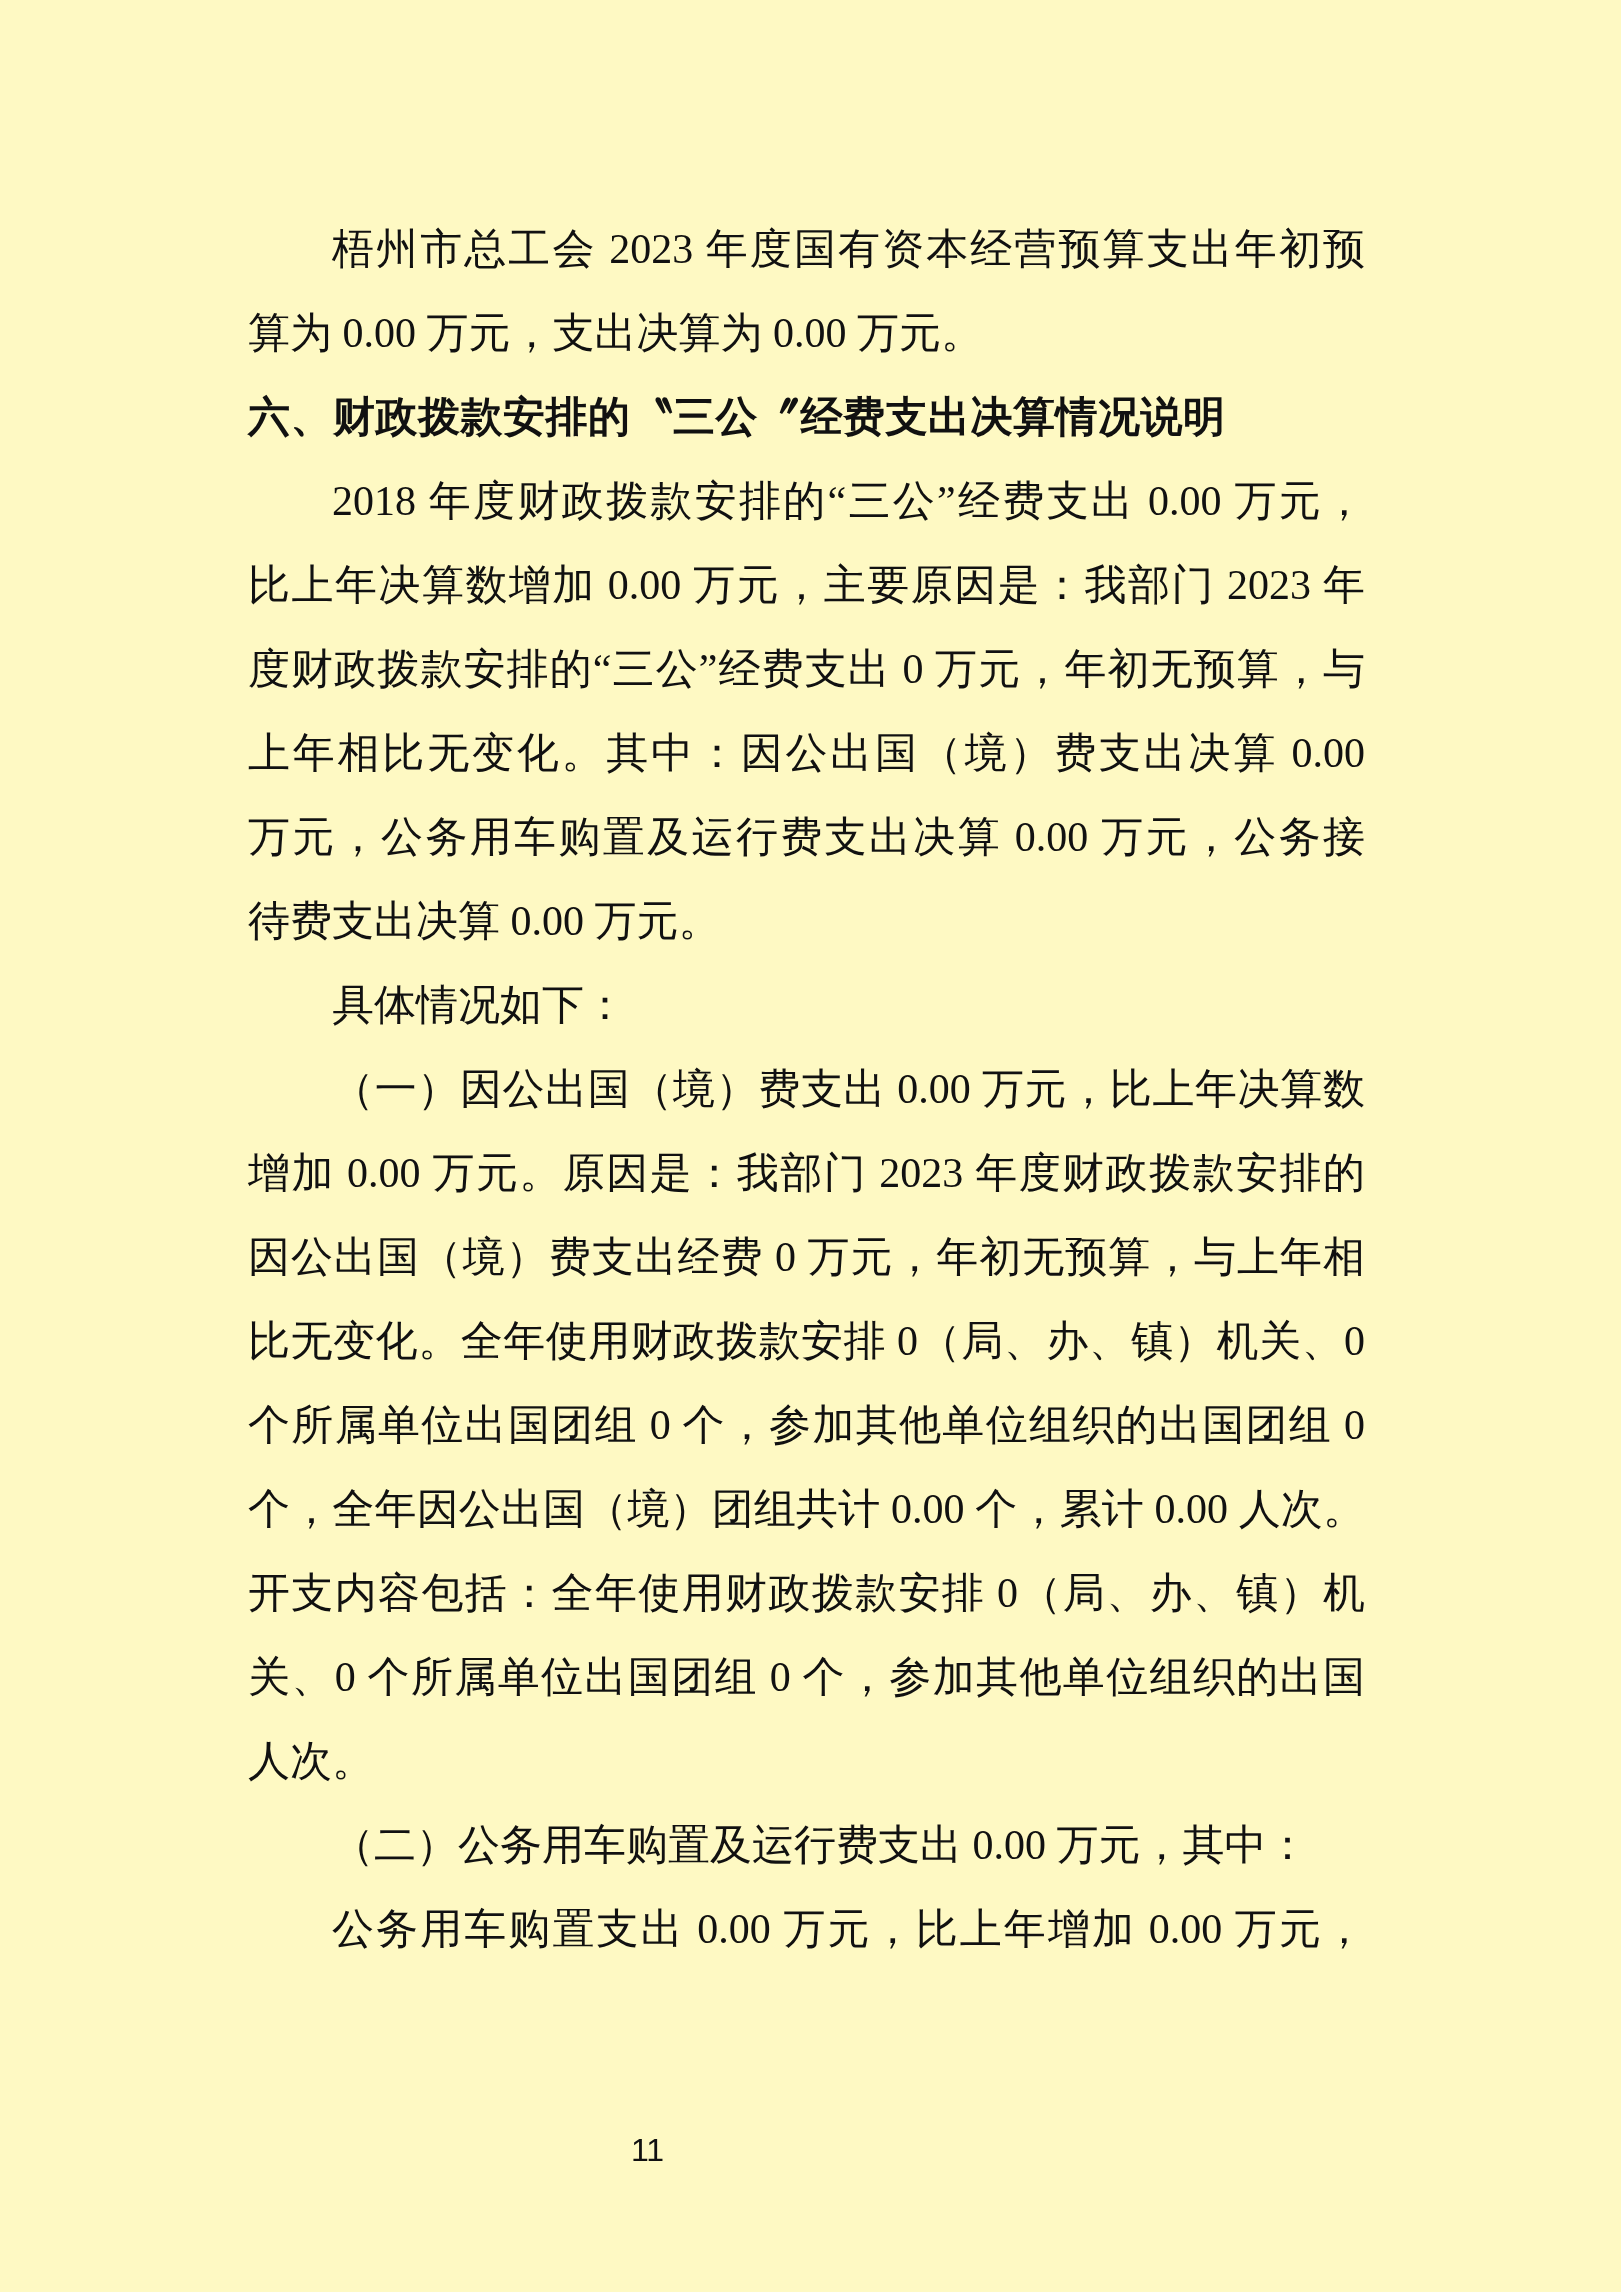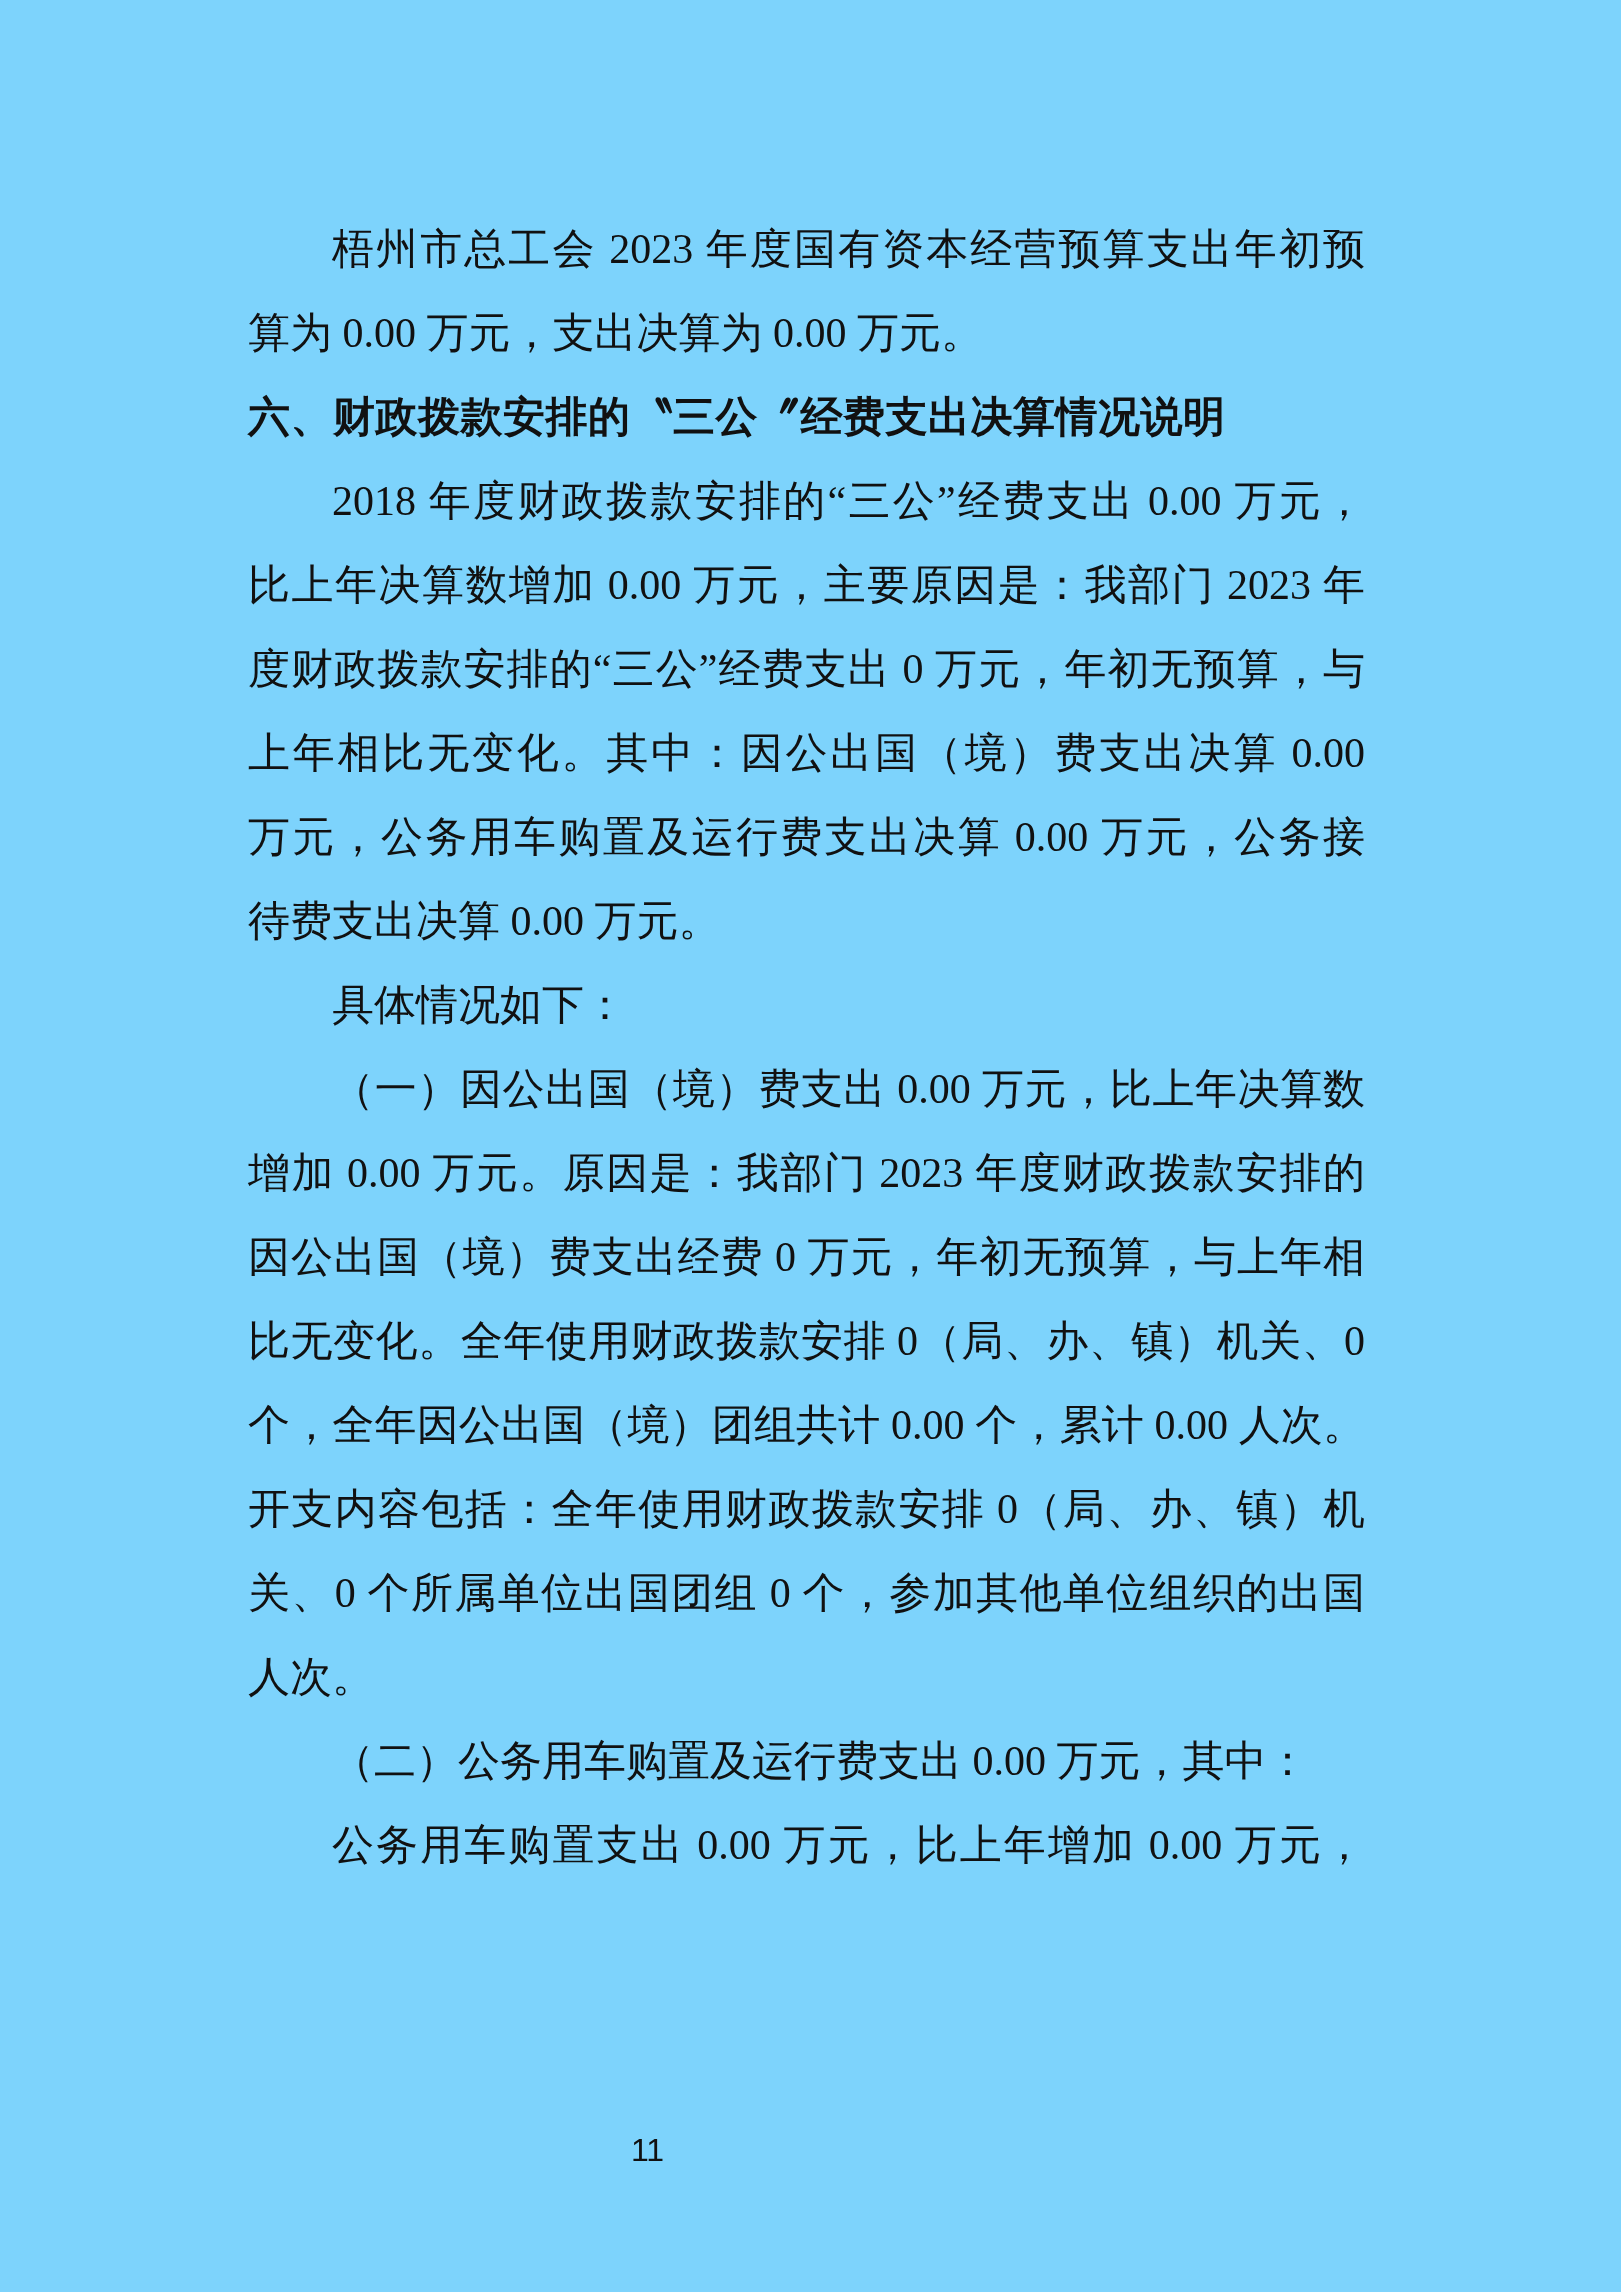--- a/index.html
+++ b/index.html
@@ -4,21 +4,21 @@
 <style>
   html, body {
     margin: 0;
     padding: 0;
     background: #ffffff;
   }
   .page {
     position: relative;
     width: 1621px;
     height: 2293px;
-    background: #7dd3fc;
+    background: #fef9c3;
     overflow: hidden;
     font-family: "Liberation Serif", "DejaVu Serif", serif;
     color: #111111;
   }
   .content {
     position: absolute;
     left: 248px;
     top: 207px;
     width: 1117px;
   }
@@ -66,20 +66,21 @@
       <div class="line fill">比上年决算数增加 0.00 万元，主要原因是：我部门 2023 年</div>
       <div class="line fill">度财政拨款安排的“三公”经费支出 0 万元，年初无预算，与</div>
       <div class="line fill">上年相比无变化。其中：因公出国（境）费支出决算 0.00</div>
       <div class="line fill">万元，公务用车购置及运行费支出决算 0.00 万元，公务接</div>
       <div class="line">待费支出决算 0.00 万元。</div>
       <div class="line indent">具体情况如下：</div>
       <div class="line indent fill">（一）因公出国（境）费支出 0.00 万元，比上年决算数</div>
       <div class="line fill">增加 0.00 万元。原因是：我部门 2023 年度财政拨款安排的</div>
       <div class="line fill">因公出国（境）费支出经费 0 万元，年初无预算，与上年相</div>
       <div class="line fill">比无变化。全年使用财政拨款安排 0（局、办、镇）机关、0</div>
+      <div class="line fill">个所属单位出国团组 0 个，参加其他单位组织的出国团组 0</div>
       <div class="line fill">个，全年因公出国（境）团组共计 0.00 个，累计 0.00 人次。</div>
       <div class="line fill">开支内容包括：全年使用财政拨款安排 0（局、办、镇）机</div>
       <div class="line fill">关、0 个所属单位出国团组 0 个，参加其他单位组织的出国</div>
       <div class="line">人次。</div>
       <div class="line indent">（二）公务用车购置及运行费支出 0.00 万元，其中：</div>
       <div class="line indent fill">公务用车购置支出 0.00 万元，比上年增加 0.00 万元，</div>
     </div>
   <div class="page-number">11</div>
 </div>
 

